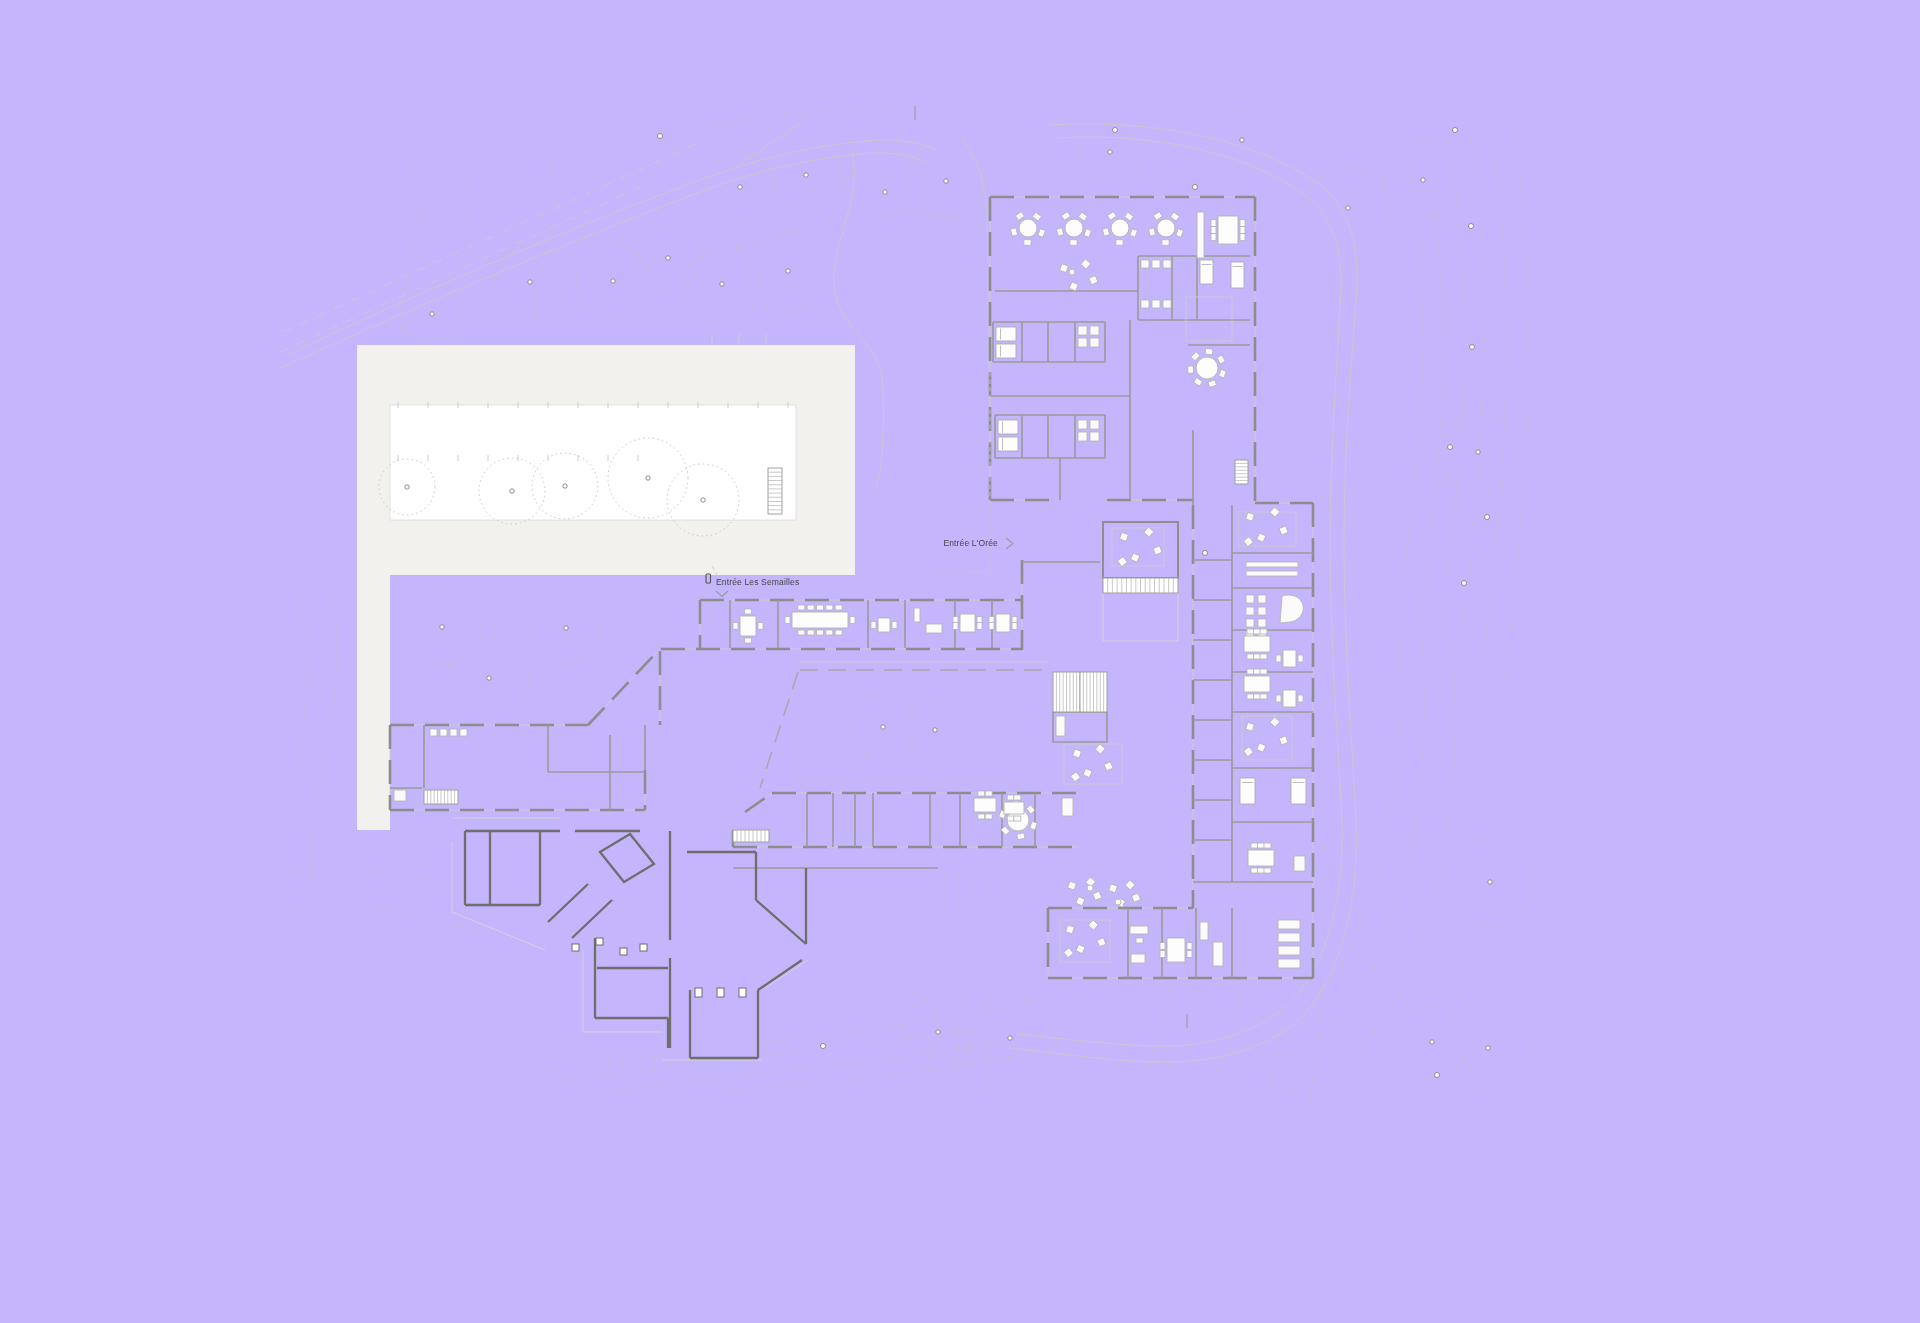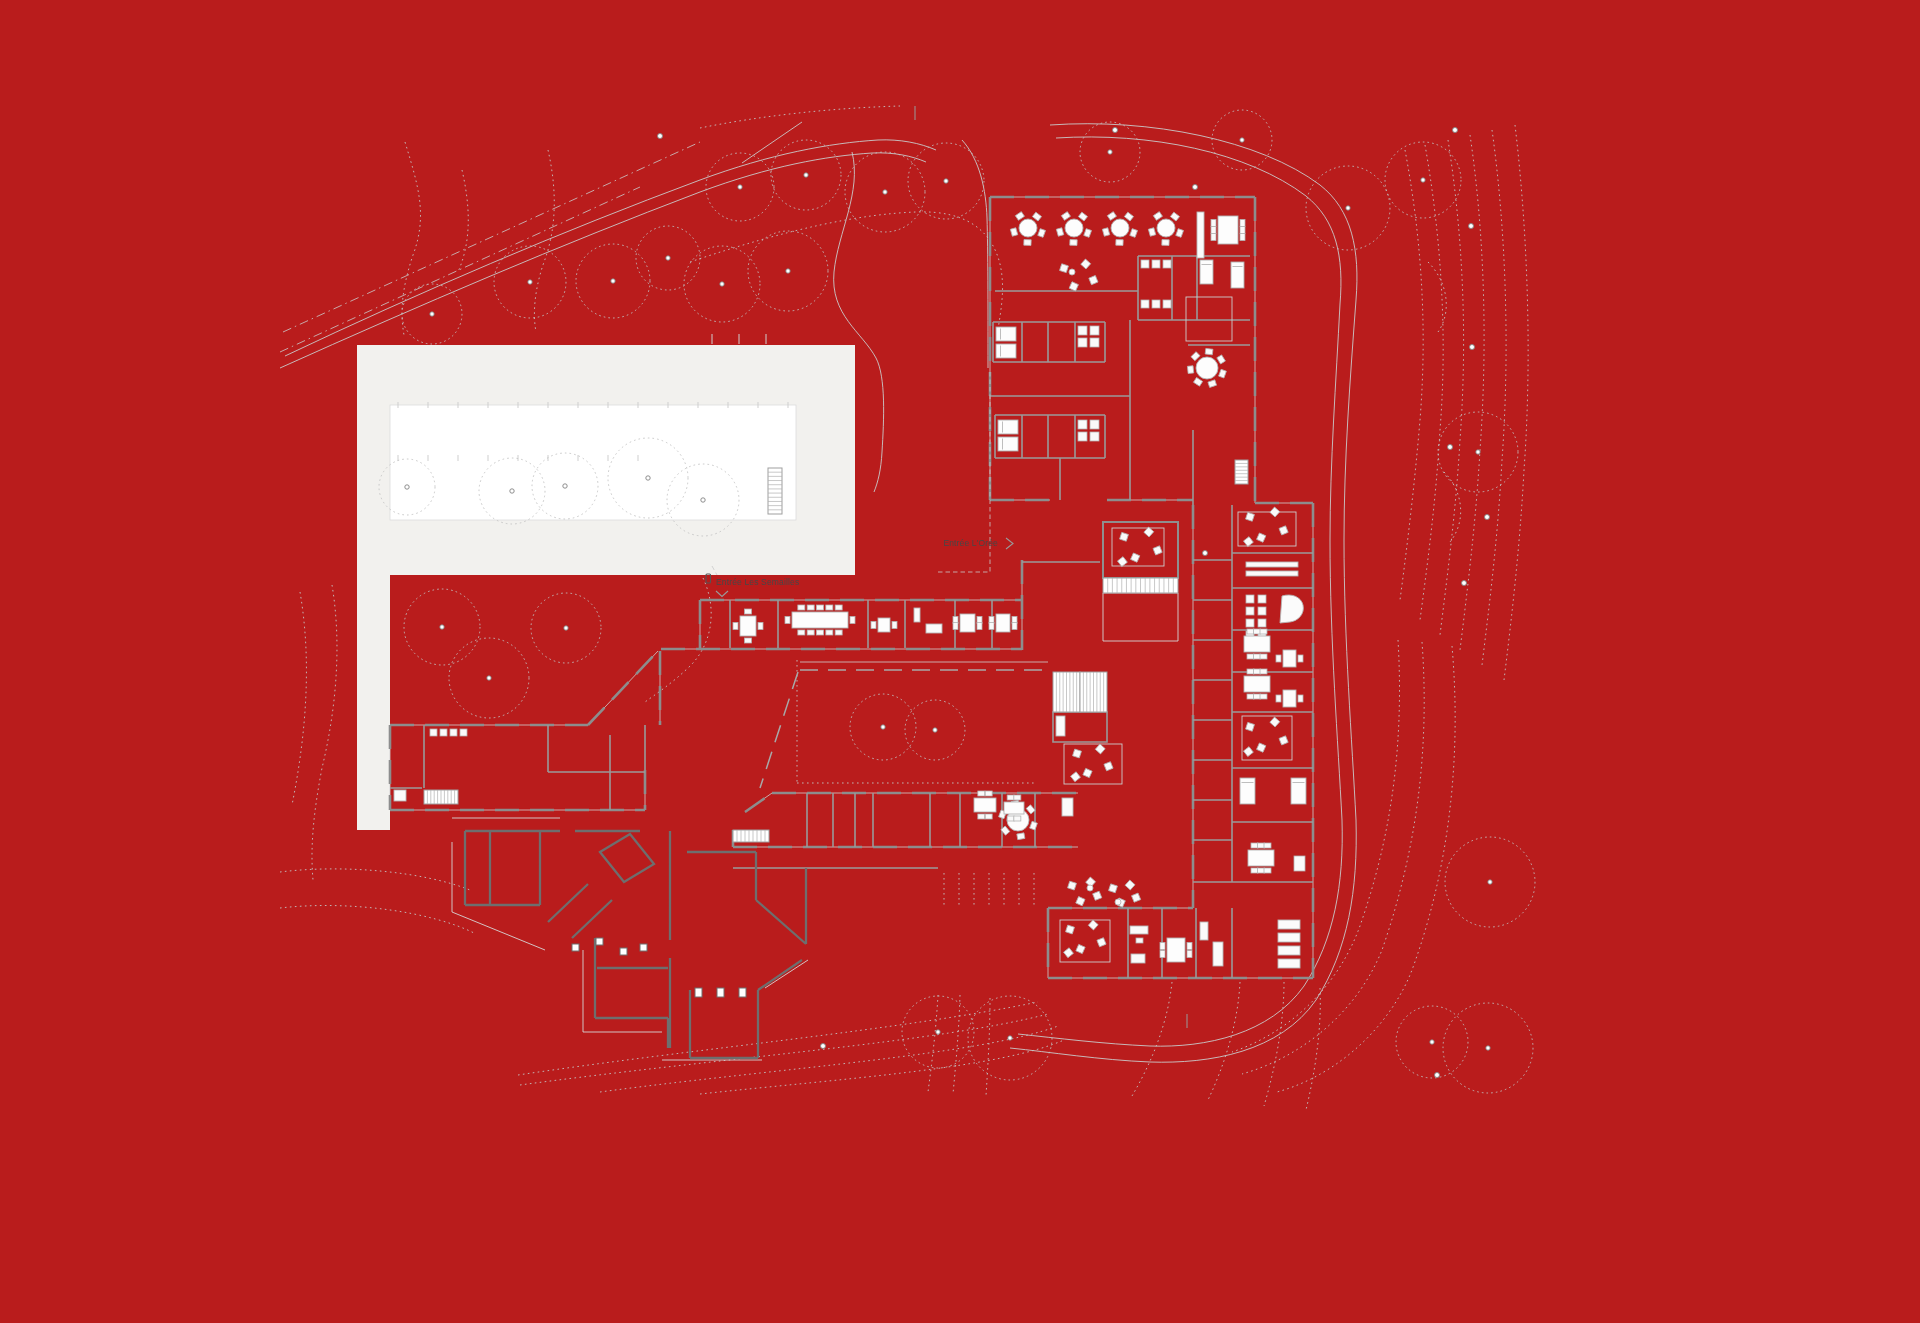--- a/index.html
+++ b/index.html
@@ -1,16 +1,16 @@
 <!DOCTYPE html>
 <html><head>
 <meta charset="utf-8">
 <style>
   html,body{margin:0;padding:0;background:#ffffff;}
-  .page{width:1920px;height:1323px;background:#b91c1c;position:relative;font-family:"Liberation Sans",sans-serif;}
+  .page{width:1920px;height:1323px;background:#c4b5fd;position:relative;font-family:"Liberation Sans",sans-serif;}
   svg{display:block}
   
   .site{fill:#f2f1ee;stroke:none}
   .lot{fill:#ffffff;stroke:#dcdcdc;stroke-width:.8}
   .rd{fill:none;stroke:#c9c9c9;stroke-width:.9}
   .ct{fill:none;stroke:#c4c4c4;stroke-width:.9;stroke-dasharray:1.6 3.4}
   .dash{fill:none;stroke:#c9c9c9;stroke-width:.8;stroke-dasharray:4.5 3}
   .dash2{fill:none;stroke:#cccccc;stroke-width:.8;stroke-dasharray:9 4 1.5 4}
   .tree{fill:none;stroke:#c2c2c2;stroke-width:.9;stroke-dasharray:1.6 3.1}
   .trunk{fill:#ffffff;stroke:#828282;stroke-width:.9}

